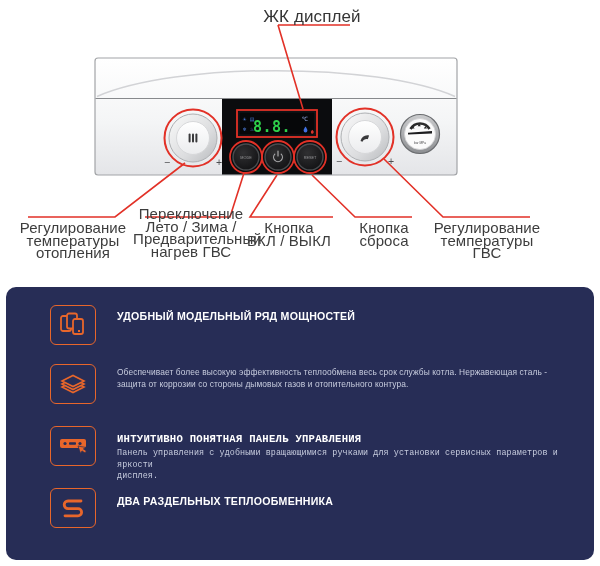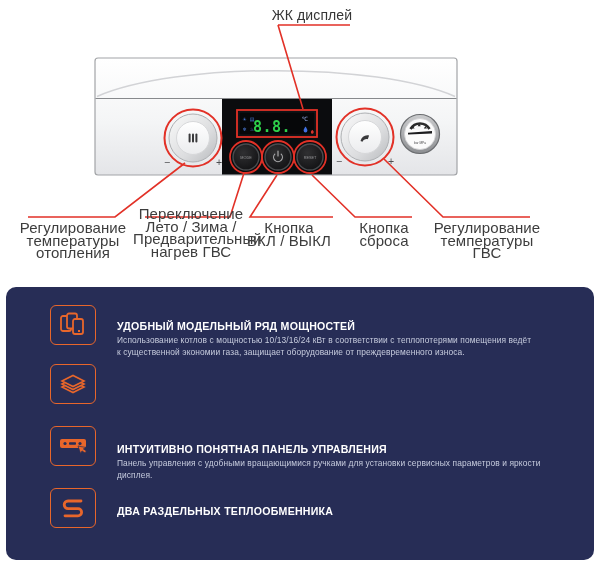--- a/index.html
+++ b/index.html
@@ -4,21 +4,21 @@
 <style>
   html,body{margin:0;padding:0;background:#ffffff;}
   .canvas{
     position:relative;width:600px;height:566px;background:#ffffff;overflow:hidden;
     font-family:"Liberation Sans",sans-serif;
   }
   
   .diagram-svg{position:absolute;left:0;top:0;}
   .lcd-label{
     position:absolute;left:252px;top:7px;width:120px;text-align:center;
-    font-size:14px;color:#353535;letter-spacing:0.1px;
+    font-size:17px;color:#353535;letter-spacing:0.1px;
   }
   .callout-label{
     position:absolute;font-size:15px;line-height:12.6px;color:#3d3d3d;
     text-align:center;white-space:pre-line;letter-spacing:0.1px;
   }
   .cl-heating{left:17px;top:222px;width:112px;}
   .cl-mode{left:133px;top:208px;width:116px;}
   .cl-power{left:243px;top:222px;width:92px;}
   .cl-reset{left:344px;top:222px;width:80px;}
   .cl-dhw{left:432px;top:222px;width:110px;}
@@ -28,21 +28,21 @@
     background:#272d56;border-radius:10px;
   }
   .feature-item{position:absolute;left:0;top:0;width:600px;}
   .icon-box{
     position:absolute;left:50px;width:46px;height:40px;box-sizing:border-box;
     border:1px solid #e8662b;border-radius:6px;
     display:flex;align-items:center;justify-content:center;
   }
   .feature-text{position:absolute;left:117px;width:455px;}
   .feature-title{
-    margin:14px 0 3px 0;font-size:10.6px;font-weight:bold;color:#ffffff;
+    margin:4px 0 3px 0;font-size:10.6px;font-weight:bold;color:#ffffff;
     letter-spacing:0.25px;
   }
   .feature-body{
     margin:0;font-size:8.4px;line-height:11.6px;color:#c7ccde;
     white-space:pre-line;letter-spacing:0.1px;
   }
 </style>
 </head>
 <body>
 
@@ -177,48 +177,48 @@
     <div class="icon-box" style="top:305px;">
       <svg width="32" height="28" viewBox="0 0 32 28" fill="none" stroke="#e8662b" stroke-width="1.8">
         <rect x="4" y="5" width="10" height="15" rx="2"></rect>
         <rect x="10" y="2.5" width="10" height="15" rx="2" fill="#272d56"></rect>
         <rect x="16" y="8" width="10" height="15" rx="2" fill="#272d56"></rect>
         <line x1="21" y1="20" x2="23" y2="20"></line>
       </svg>
     </div>
     <div class="feature-text" style="top:306px;">
       <h3 class="feature-title">УДОБНЫЙ МОДЕЛЬНЫЙ РЯД МОЩНОСТЕЙ</h3>
-      <p class="feature-body">Использование котлов с мощностью 10/13/16/24 кВт в соответствии с теплопотерями помещения ведёт
-к существенной экономии газа, защищает оборудование от преждевременного износа.</p>
     </div>
   </div>
 
   <div class="feature-item">
     <div class="icon-box" style="top:364px;">
       <svg width="32" height="28" viewBox="0 0 32 28" fill="none" stroke="#e8662b" stroke-width="1.6">
         <path d="M5,17 L16,11.5 L27,17 L16,22.5 Z"></path>
         <path d="M5,14 L16,8.5 L27,14 L16,19.5 Z" fill="#272d56"></path>
         <path d="M5,11 L16,5.5 L27,11 L16,16.5 Z" fill="#272d56"></path>
       </svg>
     </div>
     <div class="feature-text" style="top:367px;">
+      <p class="feature-body">Обеспечивает более высокую эффективность теплообмена весь срок службы котла. Нержавеющая сталь -
+защита от коррозии со стороны дымовых газов и отопительного контура.</p>
     </div>
   </div>
 
   <div class="feature-item">
     <div class="icon-box" style="top:426px;">
       <svg width="32" height="28" viewBox="0 0 32 28">
         <rect x="3" y="7" width="26" height="9" rx="2" fill="#e8662b"></rect>
         <circle cx="8" cy="11.5" r="1.6" fill="#272d56"></circle>
         <rect x="12" y="10.2" width="7" height="2.6" rx="0.8" fill="#272d56"></rect>
         <circle cx="23" cy="11.5" r="1.6" fill="#272d56"></circle>
         <path d="M21,14 l2.6,7.5 1.4,-2.6 3,2 1.4,-2 -3,-2 2.6,-1.4 z" fill="#e8662b" stroke="#272d56" stroke-width="0.7"></path>
       </svg>
     </div>
-    <div class="feature-text" style="top:429px;">
+    <div class="feature-text" style="top:429px;font-family:Liberation Mono, monospace;">
       <h3 class="feature-title">ИНТУИТИВНО ПОНЯТНАЯ ПАНЕЛЬ УПРАВЛЕНИЯ</h3>
       <p class="feature-body">Панель управления с удобными вращающимися ручками для установки сервисных параметров и яркости
 дисплея.</p>
     </div>
   </div>
 
   <div class="feature-item">
     <div class="icon-box" style="top:488px;">
       <svg width="32" height="28" viewBox="0 0 32 28" fill="none" stroke="#e8662b" stroke-width="2.8" stroke-linecap="round">
         <path d="M24,7 H11 a3.8,3.8 0 0 0 0,7.6 h10 a3.6,3.6 0 0 1 0,7.2 H8"></path>

